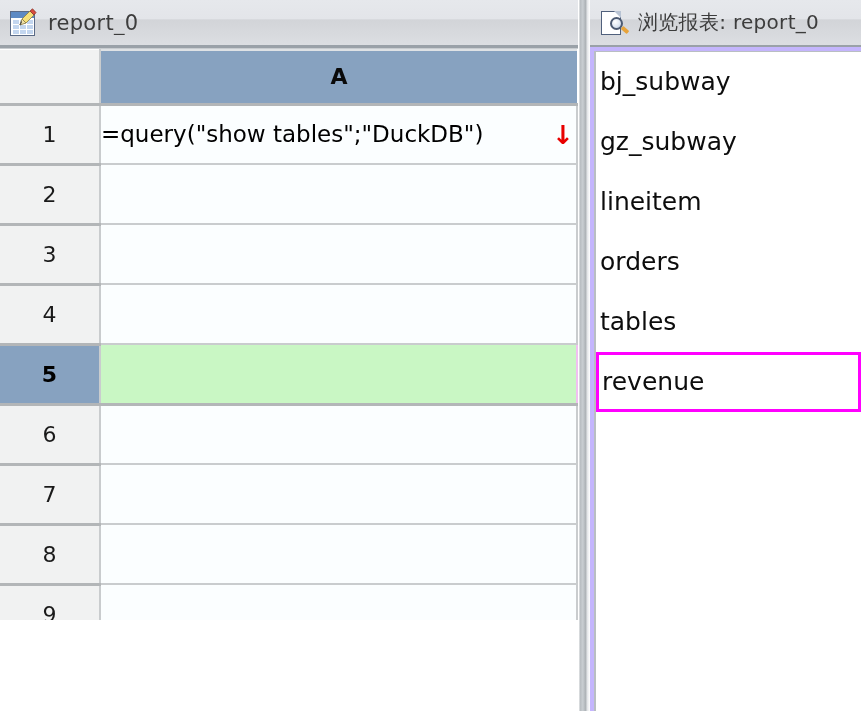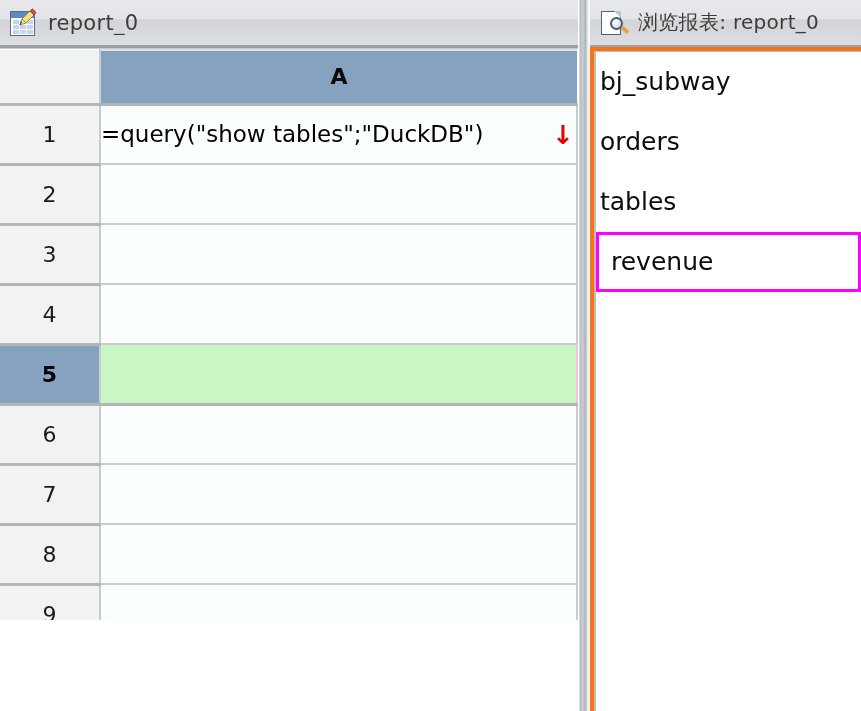--- a/index.html
+++ b/index.html
@@ -246,21 +246,21 @@
   .panel-right .titlebar {
     border-bottom: 0;
     background: linear-gradient(to bottom, #e6e8ec 0%, #e3e5e9 42%, #d2d4d8 44%, #dcdee2 100%);
   }
   .panel-right .title-text { font-size: 20px; }
 
   .list-wrap {
     flex: 1 1 auto;
     position: relative;
     overflow: hidden;
-    background: #f97316;
+    background: #c4b5fd;
     border-top: 2px solid #9aa1a8;
     box-sizing: border-box;
   }
   .list-inner {
     position: absolute;
     left: 4px;
     top: 4px;
     right: 0;
     bottom: 0;
     background: #ffffff;
@@ -274,21 +274,21 @@
     font-size: 25px;
     color: #0d0d0d;
     padding-left: 4px;
     white-space: nowrap;
     box-sizing: border-box;
     position: relative;
     background: #ffffff;
   }
   .list-item.selected {
     border: 3px solid #ff00ff;
-    padding-left: 12px;
+    padding-left: 3px;
     line-height: 54px;
   }
 </style>
 </head>
 <body>
 
 <div id="app">
 
   <div class="panel-left">
 
@@ -384,20 +384,22 @@
         <div class="ico-doc"></div>
         <div class="ico-mag"></div>
         <div class="ico-mag-handle"></div>
       </div>
       <div class="title-text">浏览报表: report_0</div>
     </div>
 
     <div class="list-wrap">
       <div class="list-inner">
         <div class="list-item">bj_subway</div>
+        <div class="list-item">gz_subway</div>
+        <div class="list-item">lineitem</div>
         <div class="list-item">orders</div>
         <div class="list-item">tables</div>
         <div class="list-item selected">revenue</div>
       </div>
     </div>
   </div>
 
 </div>
 
 </body></html>

